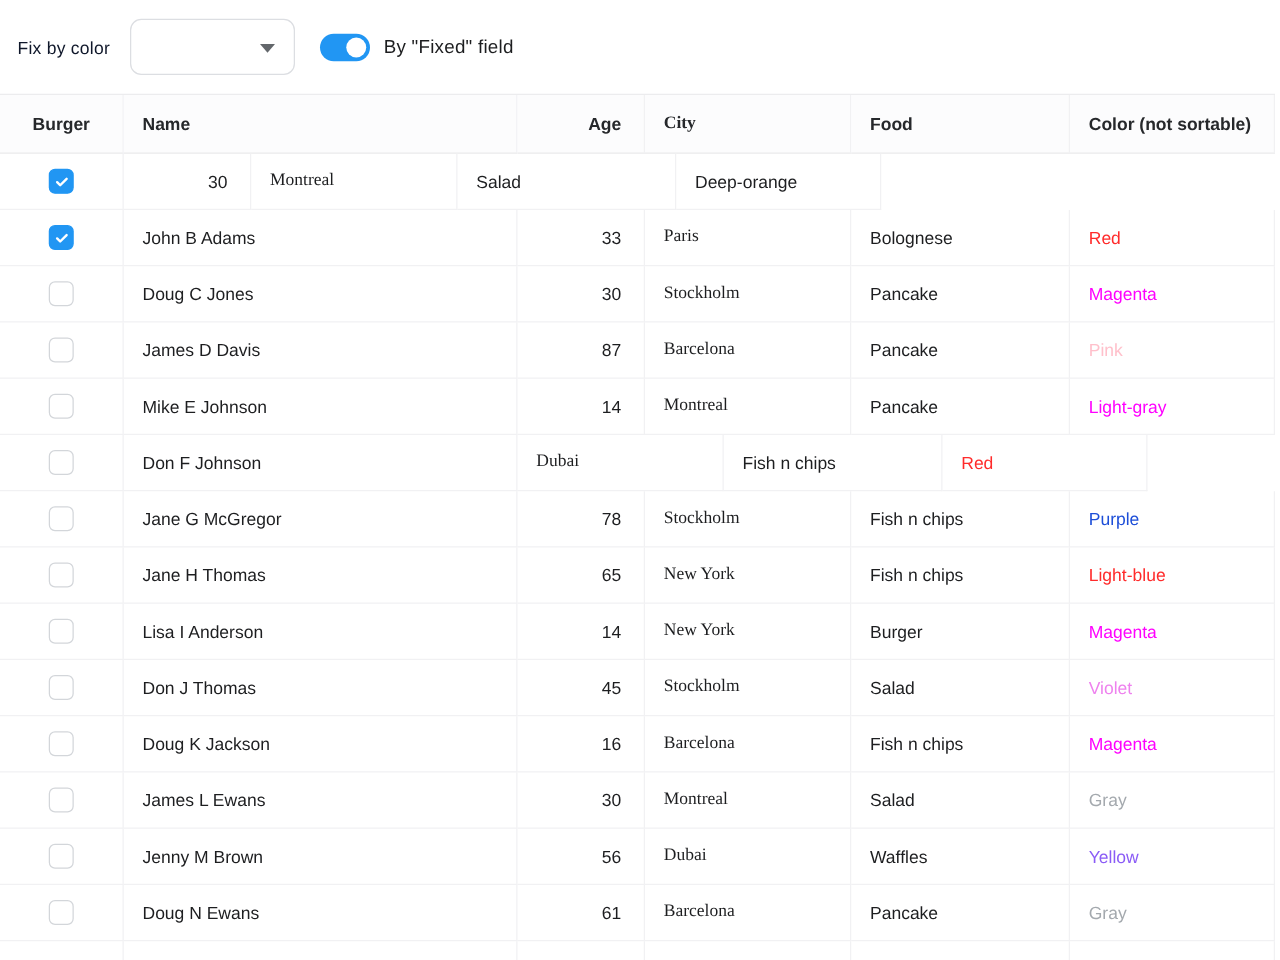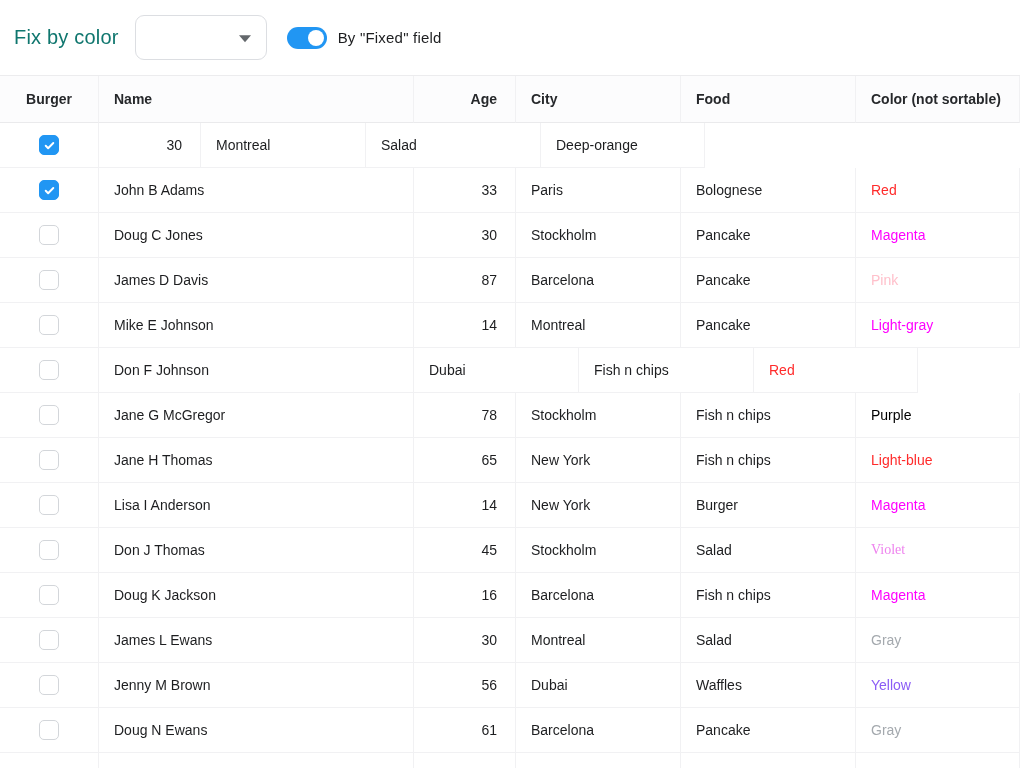--- a/index.html
+++ b/index.html
@@ -1,21 +1,21 @@
 <!DOCTYPE html>
 <html style="--accent: #2196f3;"><head>
 <meta charset="utf-8">
 <style>
   * { margin:0; padding:0; box-sizing:border-box; }
   html,body { width:1024px; height:768px; overflow:hidden; background:#fff;
     font-family:"Liberation Sans","DejaVu Sans",sans-serif; color:#1d1e20; }
 
   
   .toolbar { height:75px; display:flex; align-items:center; padding-left:14px; }
-  .toolbar-label { font-size:20px; color:#0f766e; letter-spacing:.2px; }
+  .toolbar-label { font-size:14px; color:#0f172a; letter-spacing:.2px; }
   .select-box { width:132px; height:45px; margin-left:16px; background:#fff;
     border:1px solid #dcdee2; border-radius:9px; position:relative; cursor:pointer; }
   .select-value { position:absolute; left:14px; top:50%; transform:translateY(-50%);
     font-size:14px; color:#1d1e20; }
   .chevron-down { position:absolute; right:15px; top:50%; transform:translateY(-40%);
     width:0; height:0; border-left:6px solid transparent; border-right:6px solid transparent;
     border-top:7px solid #63676b; }
   .toggle { width:40px; height:22px; border-radius:11px; margin-left:20px;
     background:var(--accent,#2196f3); position:relative; cursor:pointer; flex:0 0 auto; }
   .toggle-knob { position:absolute; width:16px; height:16px; border-radius:50%;
@@ -27,21 +27,21 @@
   .g-row { display:flex; height:45px; background:#fff; }
   .g-row.header-row { height:47px; }
   .cell { border-right:1px solid #f1f1f3; border-bottom:1px solid #f1f1f3;
     display:flex; align-items:center; padding:0 15px; font-size:14px;
     white-space:nowrap; overflow:hidden; }
   .header-row .cell { background:#fcfcfd; font-weight:700; color:#26282b;
     border-bottom:1px solid #eaeaec; }
   .c0 { width:99px;  justify-content:center; padding:0; }
   .c1 { width:315px; }
   .c2 { width:102px; justify-content:flex-end; padding-right:18px; }
-  .c3 { width:165px; }
+  .c3 { width:165px;font-family:Liberation Serif, serif; }
   .c4 { width:175px; }
   .c5 { width:164px; }
 
   .checkbox { width:20px; height:20px; border-radius:5px; border:1.5px solid #d3d6da;
     background:#fff; display:flex; align-items:center; justify-content:center; cursor:pointer; }
   .checkbox.checked { background:var(--accent,#2196f3); border-color:var(--accent,#2196f3); }
 </style>
 </head>
 <body>
 
@@ -136,21 +136,21 @@
         <div class="cell c5" style="color: rgb(255, 43, 43);">Red</div>
       </div>
       <div class="g-row">
         <div class="cell c0">
           <span class="checkbox"></span>
         </div>
         <div class="cell c1">Jane G McGregor</div>
         <div class="cell c2">78</div>
         <div class="cell c3">Stockholm</div>
         <div class="cell c4">Fish n chips</div>
-        <div class="cell c5" style="color: #000000; text-align: center;">Purple</div>
+        <div class="cell c5" style="color: #1d4ed8; text-align: center;">Purple</div>
       </div>
       <div class="g-row">
         <div class="cell c0">
           <span class="checkbox"></span>
         </div>
         <div class="cell c1">Jane H Thomas</div>
         <div class="cell c2">65</div>
         <div class="cell c3">New York</div>
         <div class="cell c4">Fish n chips</div>
         <div class="cell c5" style="color: rgb(255, 43, 43);">Light-blue</div>
@@ -166,21 +166,21 @@
         <div class="cell c5" style="color: rgb(255, 0, 255);">Magenta</div>
       </div>
       <div class="g-row">
         <div class="cell c0">
           <span class="checkbox"></span>
         </div>
         <div class="cell c1">Don J Thomas</div>
         <div class="cell c2">45</div>
         <div class="cell c3">Stockholm</div>
         <div class="cell c4">Salad</div>
-        <div class="cell c5" style="color: rgb(238, 130, 238); font-family: Liberation Serif, serif;">Violet</div>
+        <div class="cell c5" style="color: rgb(238, 130, 238);">Violet</div>
       </div>
       <div class="g-row">
         <div class="cell c0">
           <span class="checkbox"></span>
         </div>
         <div class="cell c1">Doug K Jackson</div>
         <div class="cell c2">16</div>
         <div class="cell c3">Barcelona</div>
         <div class="cell c4">Fish n chips</div>
         <div class="cell c5" style="color: rgb(255, 0, 255);">Magenta</div>

